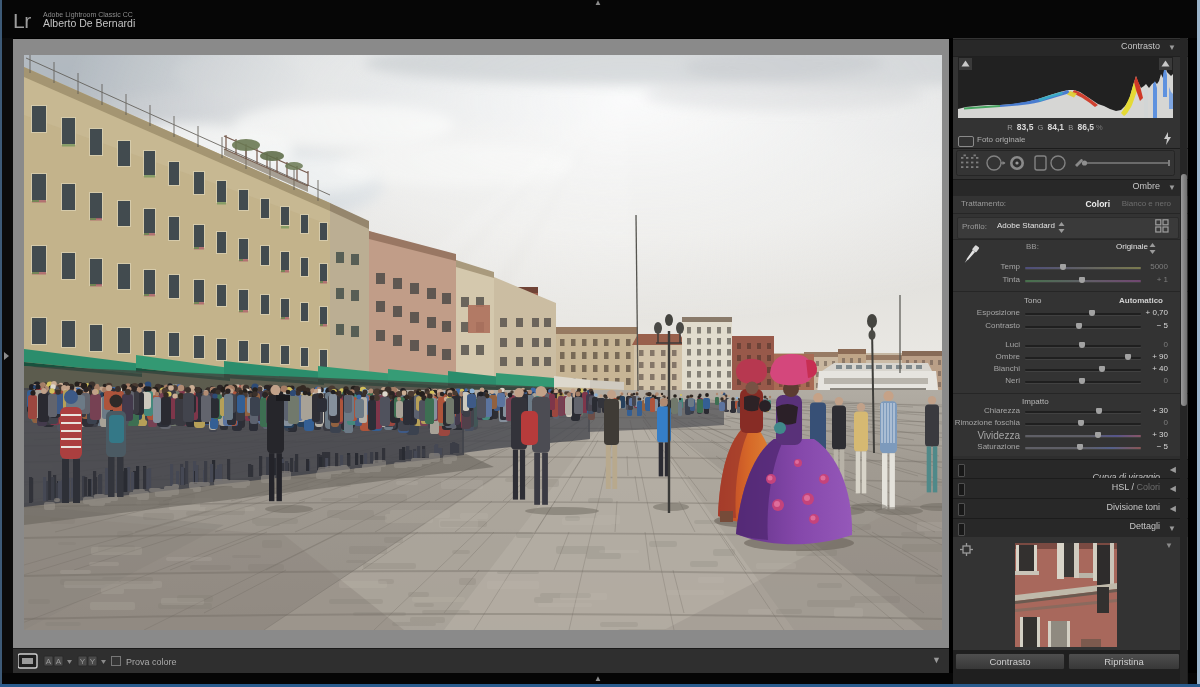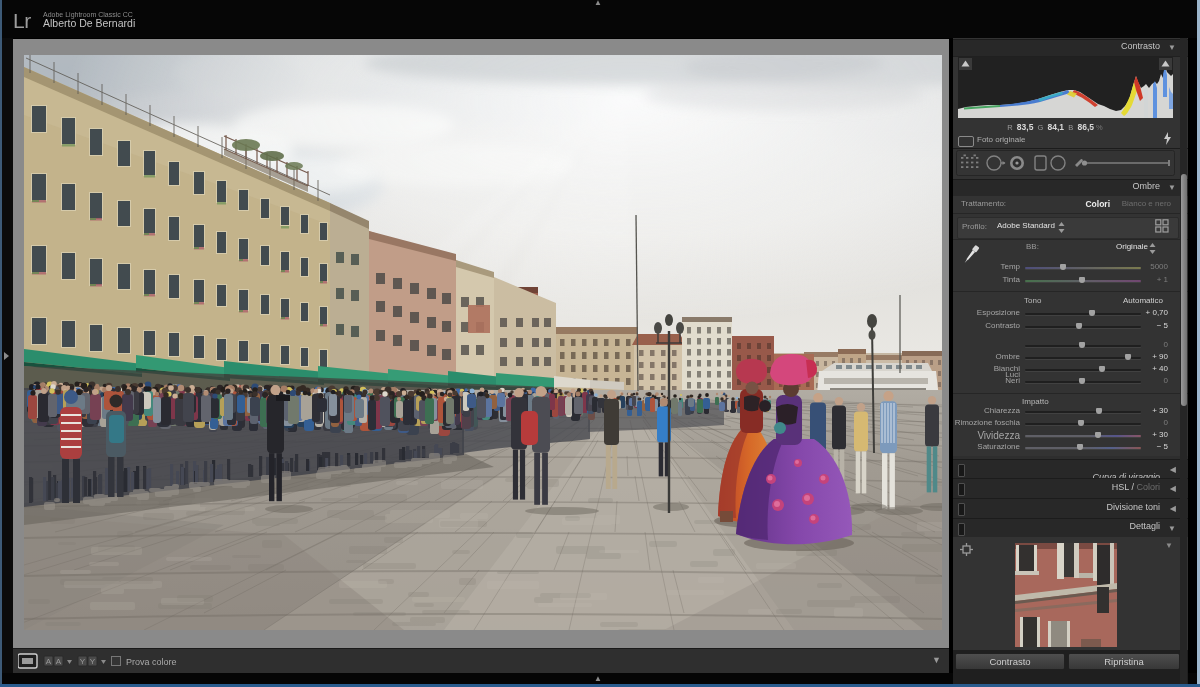--- a/index.html
+++ b/index.html
@@ -2636,33 +2636,33 @@
     <div class="track" style="left:72px;top:229px;width:116px;background:linear-gradient(90deg,#4e4e7a,#5f5f66 45%,#7a7a4e);"></div>
     <div class="thumb" style="left:107px;top:226px;"></div>
     <div class="val dim" style="top:224px;left:175px;width:40px;font-size:8px;text-align:right;">5000</div>
     <div class="lab" style="top:224px;right:168px;font-size:8px;">Temp</div>
     <div class="track" style="left:72px;top:242px;width:116px;background:linear-gradient(90deg,#47714c,#5f5f66 50%,#714771);"></div>
     <div class="thumb" style="left:126px;top:239px;"></div>
     <div class="val dim" style="top:237px;left:175px;width:40px;font-size:8px;">+ 1</div>
     <div class="lab" style="top:237px;right:168px;font-size:8px;">Tinta</div>
     <div style="position:absolute;left:0;top:253px;width:235px;height:1px;background:#262626;"></div>
     <div style="position:absolute;left:71px;top:258px;font-size:8px;color:#b9b9b9;">Tono</div>
-    <div style="position:absolute;right:25px;top:258px;font-size:8px;color:#d0d0d0;font-weight:normal;">Automatico</div>
+    <div style="position:absolute;right:25px;top:258px;font-size:8px;color:#d0d0d0;font-weight:bold;">Automatico</div>
     <div class="track" style="left:72px;top:275px;width:116px;"></div>
     <div class="thumb" style="left:136px;top:272px;"></div>
     <div class="val" style="top:270px;left:175px;width:40px;font-size:8px;">+ 0,70</div>
     <div class="lab" style="top:270px;right:168px;font-size:8px;">Esposizione</div>
     <div class="track" style="left:72px;top:288px;width:116px;"></div>
     <div class="thumb" style="left:123px;top:285px;"></div>
     <div class="val" style="top:283px;left:175px;width:40px;font-size:8px;">− 5</div>
     <div class="lab" style="top:283px;right:168px;font-size:8px;">Contrasto</div>
     <div class="track" style="left:72px;top:307px;width:116px;"></div>
     <div class="thumb" style="left:126px;top:304px;"></div>
     <div class="val dim" style="top:302px;left:175px;width:40px;font-size:8px;">0</div>
-    <div class="lab" style="top:302px;right:168px;font-size:8px;margin-top:30px;">Luci</div>
+    <div class="lab" style="top:302px;right:168px;font-size:8px;">Luci</div>
     <div class="track" style="left:72px;top:319px;width:116px;"></div>
     <div class="thumb" style="left:172px;top:316px;"></div>
     <div class="val" style="top:314px;left:175px;width:40px;font-size:8px;">+ 90</div>
     <div class="lab" style="top:314px;right:168px;font-size:8px;">Ombre</div>
     <div class="track" style="left:72px;top:331px;width:116px;"></div>
     <div class="thumb" style="left:146px;top:328px;"></div>
     <div class="val" style="top:326px;left:175px;width:40px;font-size:8px;">+ 40</div>
     <div class="lab" style="top:326px;right:168px;font-size:8px;">Bianchi</div>
     <div class="track" style="left:72px;top:343px;width:116px;"></div>
     <div class="thumb" style="left:126px;top:340px;"></div>

